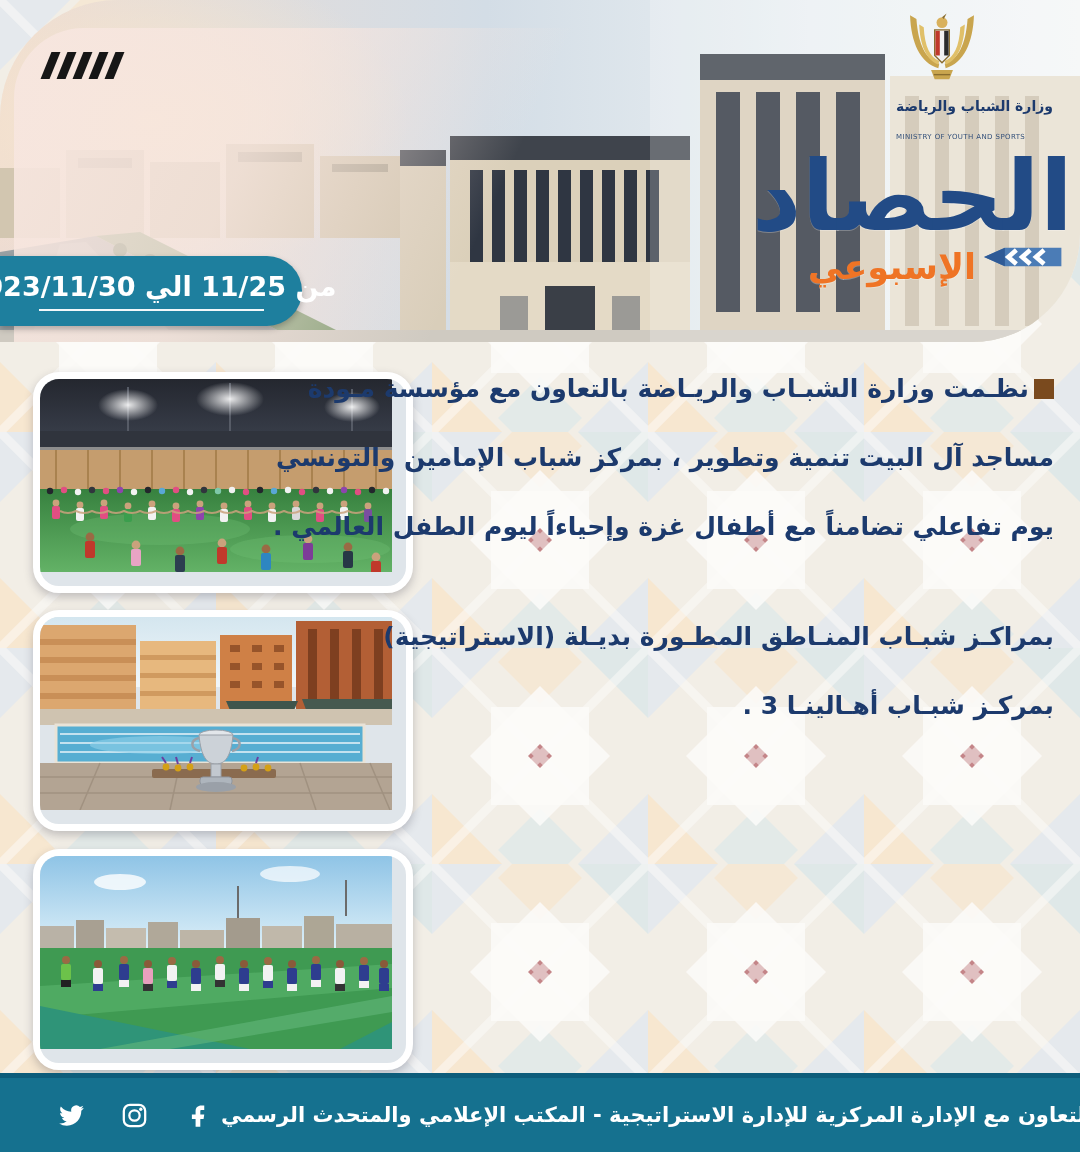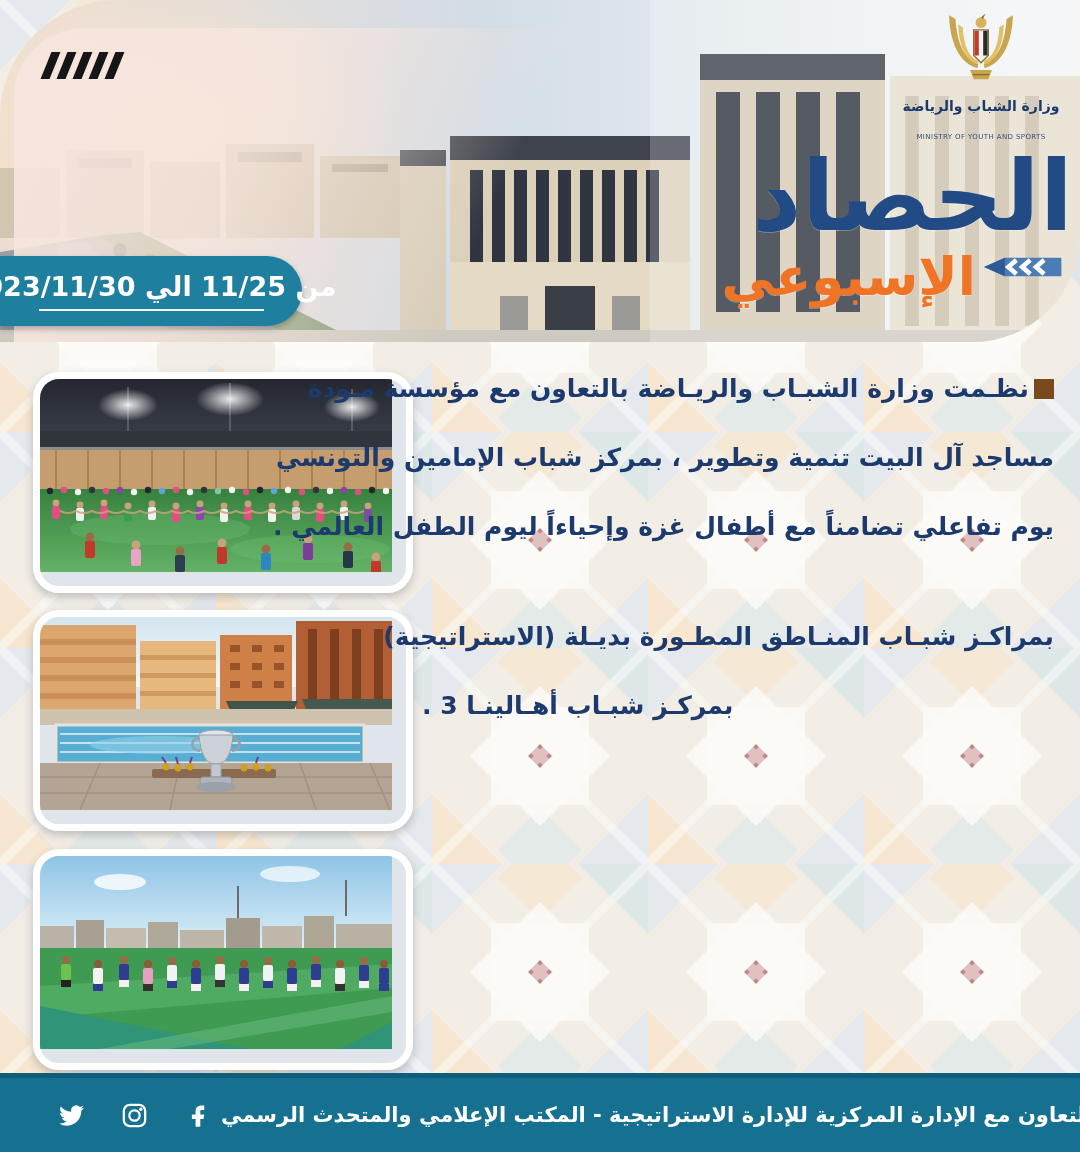--- a/index.html
+++ b/index.html
@@ -9,45 +9,45 @@
   .bg-pattern{position:absolute;inset:0;z-index:0;}
   
   .photo-wrap{position:absolute;left:0;top:0;width:1080px;height:342px;z-index:1;
               overflow:hidden;border-radius:118px 0 108px 0;}
   .photo-wrap svg{display:block;}
   .overlay-card{position:absolute;left:14px;top:28px;width:760px;height:314px;
                 border-radius:70px 0 0 0;
                 background:linear-gradient(115deg,rgba(247,230,223,.96) 0%,rgba(247,230,223,.75) 32%,rgba(247,230,223,0) 62%);}
   .slashes{position:absolute;left:46px;top:52px;z-index:3;display:flex;gap:7px;}
   .slashes i{display:block;width:9px;height:27px;background:#161616;transform:skewX(-22deg);}
-  .logo{position:absolute;right:14px;top:8px;width:170px;z-index:3;text-align:center;}
+  .logo{position:absolute;right:14px;top:8px;width:170px;z-index:3;text-align:left;}
   .logo .ar{font-size:14px;font-weight:bold;color:#1c3a6d;margin-top:2px;}
   .logo .en{font-size:7px;letter-spacing:.4px;color:#33507a;margin-top:19px;}
   .title-main{position:absolute;right:7px;top:148px;z-index:3;font-size:97px;line-height:1;
               font-weight:bold;color:#224b86;text-shadow:0 1px 0 rgba(255,255,255,.25);}
   .title-sub-row{position:absolute;right:18px;top:248px;z-index:3;display:flex;align-items:center;}
-  .title-sub{font-size:53px;line-height:1.1;font-weight:bold;color:#ef7425;
+  .title-sub{font-size:35px;line-height:1.1;font-weight:bold;color:#ef7425;
              text-shadow:0 1px 0 rgba(255,255,255,.3);}
   .arrow-svg{transform:translateY(-10px);margin-left:4px;}
   .date-badge{position:absolute;left:0;top:256px;width:302px;height:70px;z-index:3;
               background:#1e7f9e;border-radius:0 36px 36px 0;color:#fff;
               display:flex;flex-direction:column;align-items:center;justify-content:center;
               box-shadow:0 3px 6px rgba(0,0,0,.25);}
   .date-badge .txt{font-size:27px;font-weight:bold;direction:rtl;white-space:nowrap;}
   .badge-underline{display:block;width:225px;height:2px;background:#ffffff;margin-top:7px;opacity:.95;}
   
   .photo-frame{position:absolute;left:33px;width:366px;height:207px;z-index:2;
                border:7px solid #ffffff;border-radius:26px;overflow:hidden;
                box-shadow:0 4px 10px rgba(40,40,60,.25);background:#dfe5ea;}
   .photo-frame svg{display:block;}
   #photo1{top:372px;} #photo2{top:610px;} #photo3{top:849px;}
   .news-text{position:absolute;right:26px;width:632px;z-index:2;direction:rtl;}
   #text1{top:374px;} #text2{top:622px;} #text3{top:862px;}
   .news-text p{margin:0 0 39px 0;font-size:25px;line-height:30px;font-weight:bold;
-               color:#1c3a6d;text-align:left;white-space:nowrap;}
+               color:#1c3a6d;text-align:right;white-space:nowrap;}
   .bullet{display:inline-block;width:20px;height:20px;background:#7a4a1e;
           margin-left:5px;vertical-align:-2px;}
   
   .footer{position:absolute;left:0;bottom:0;width:1080px;height:79px;z-index:3;
           background:#15718f;border-top:5px solid #0d5d7b;box-sizing:border-box;
           display:flex;align-items:center;}
   .social{display:flex;gap:36px;margin-left:58px;align-items:center;}
   .social .icn{width:27px;height:27px;display:block;cursor:pointer;}
   .footer .ftxt{flex:1;text-align:center;direction:rtl;color:#ffffff;font-weight:bold;
                 font-size:21px;white-space:nowrap;padding:0 24px 0 10px;}

